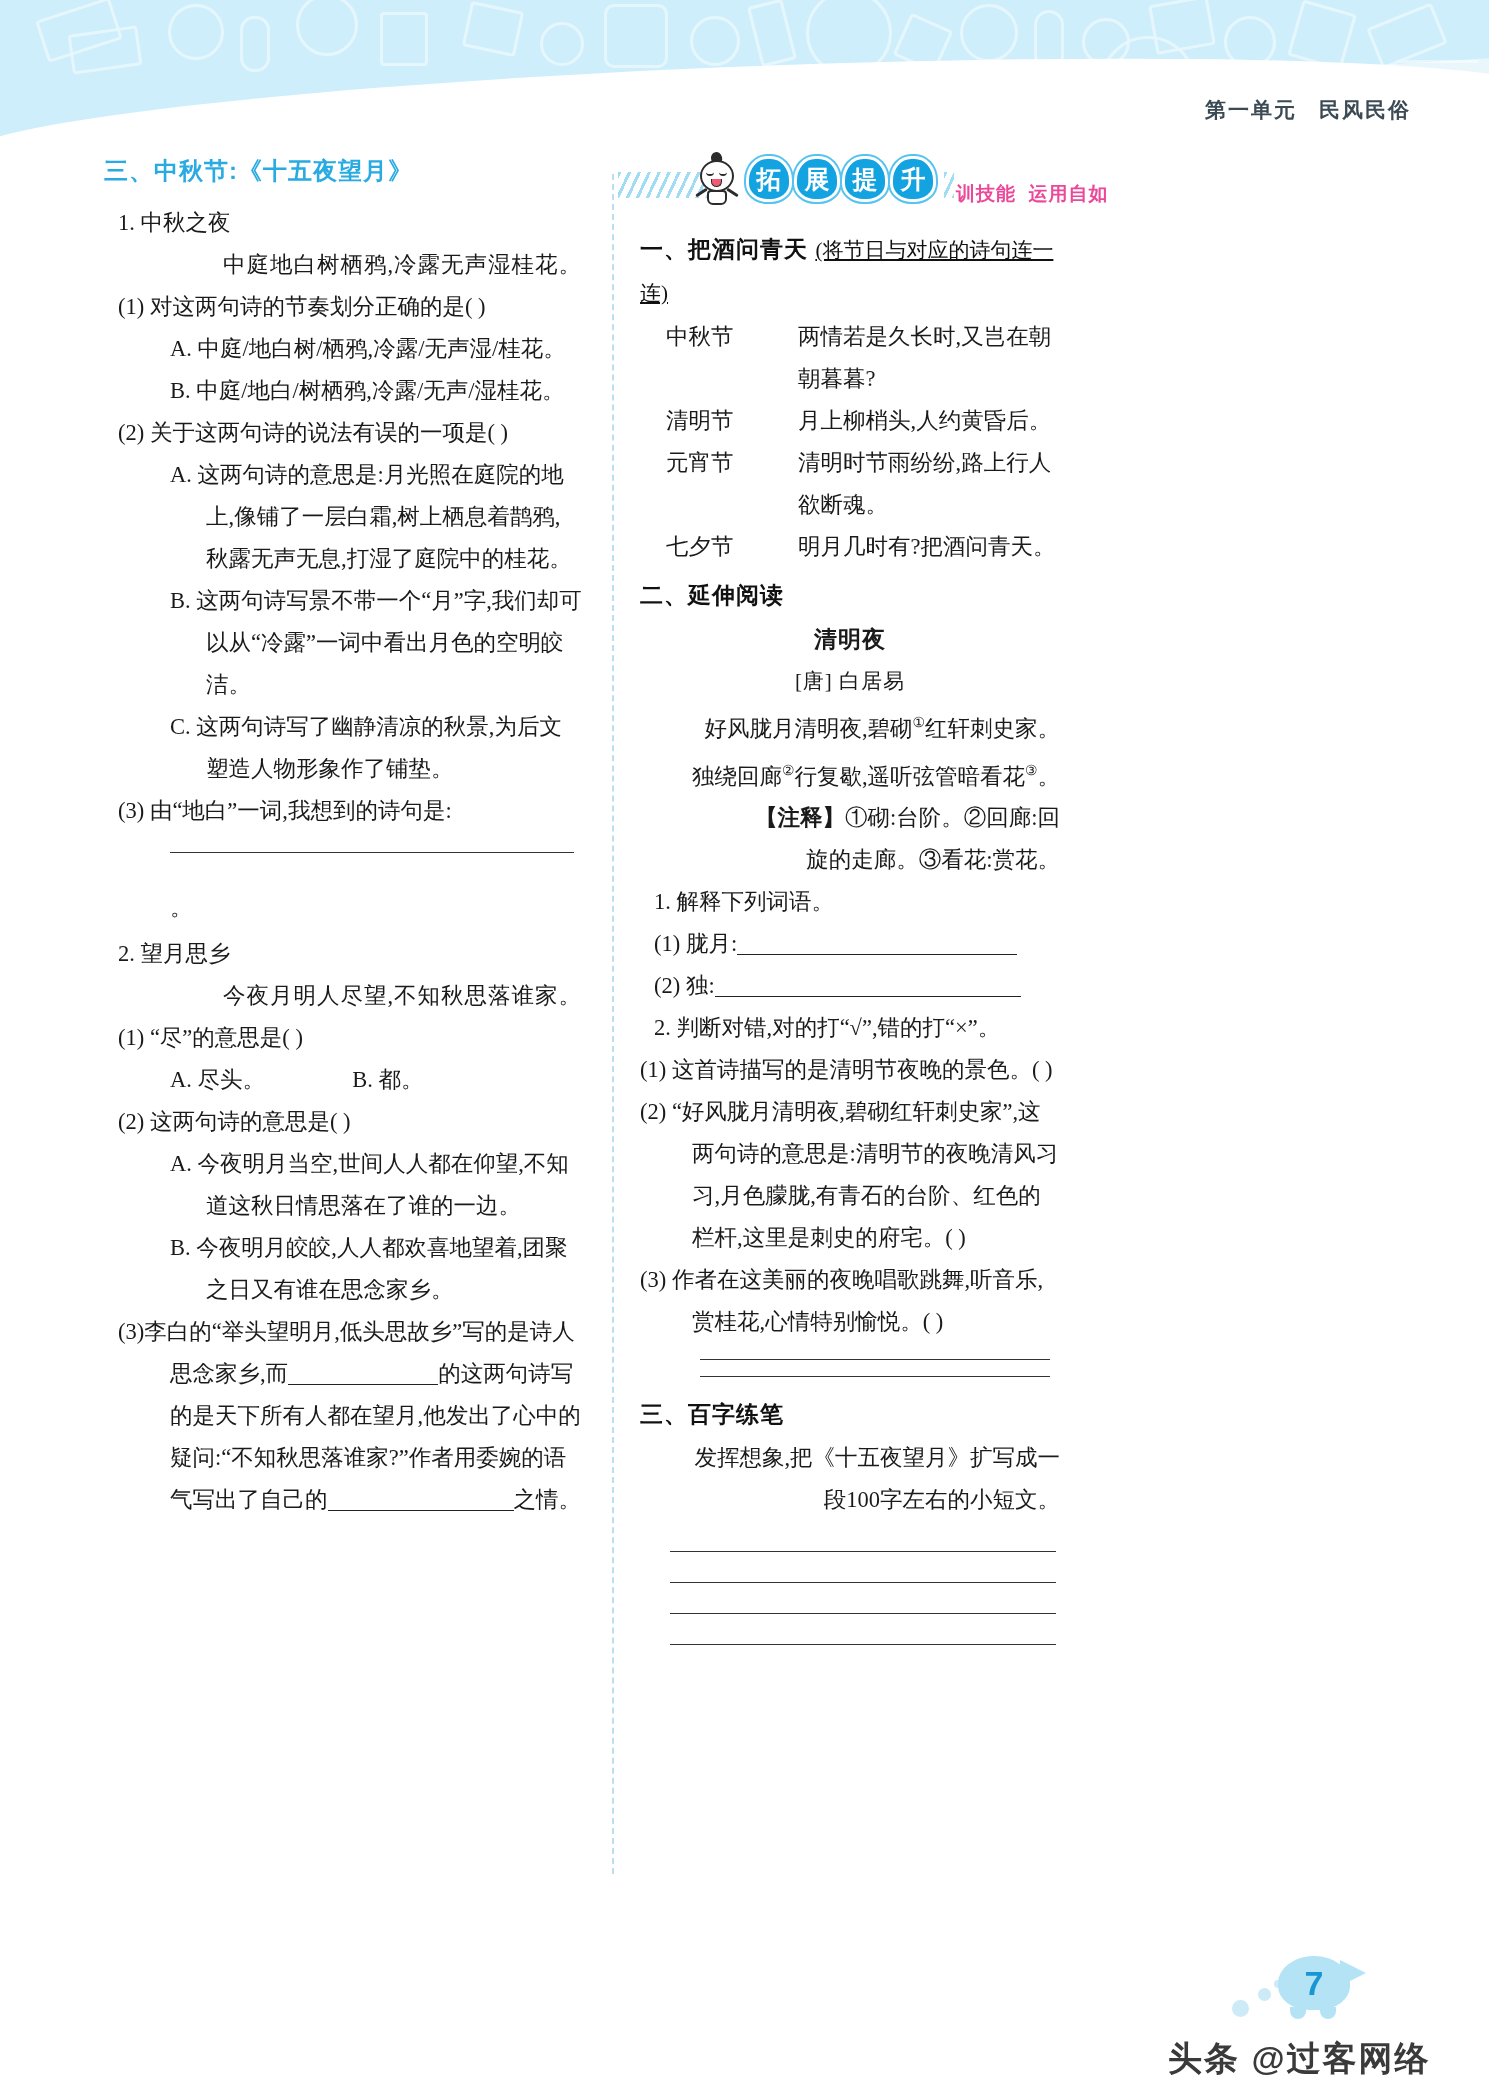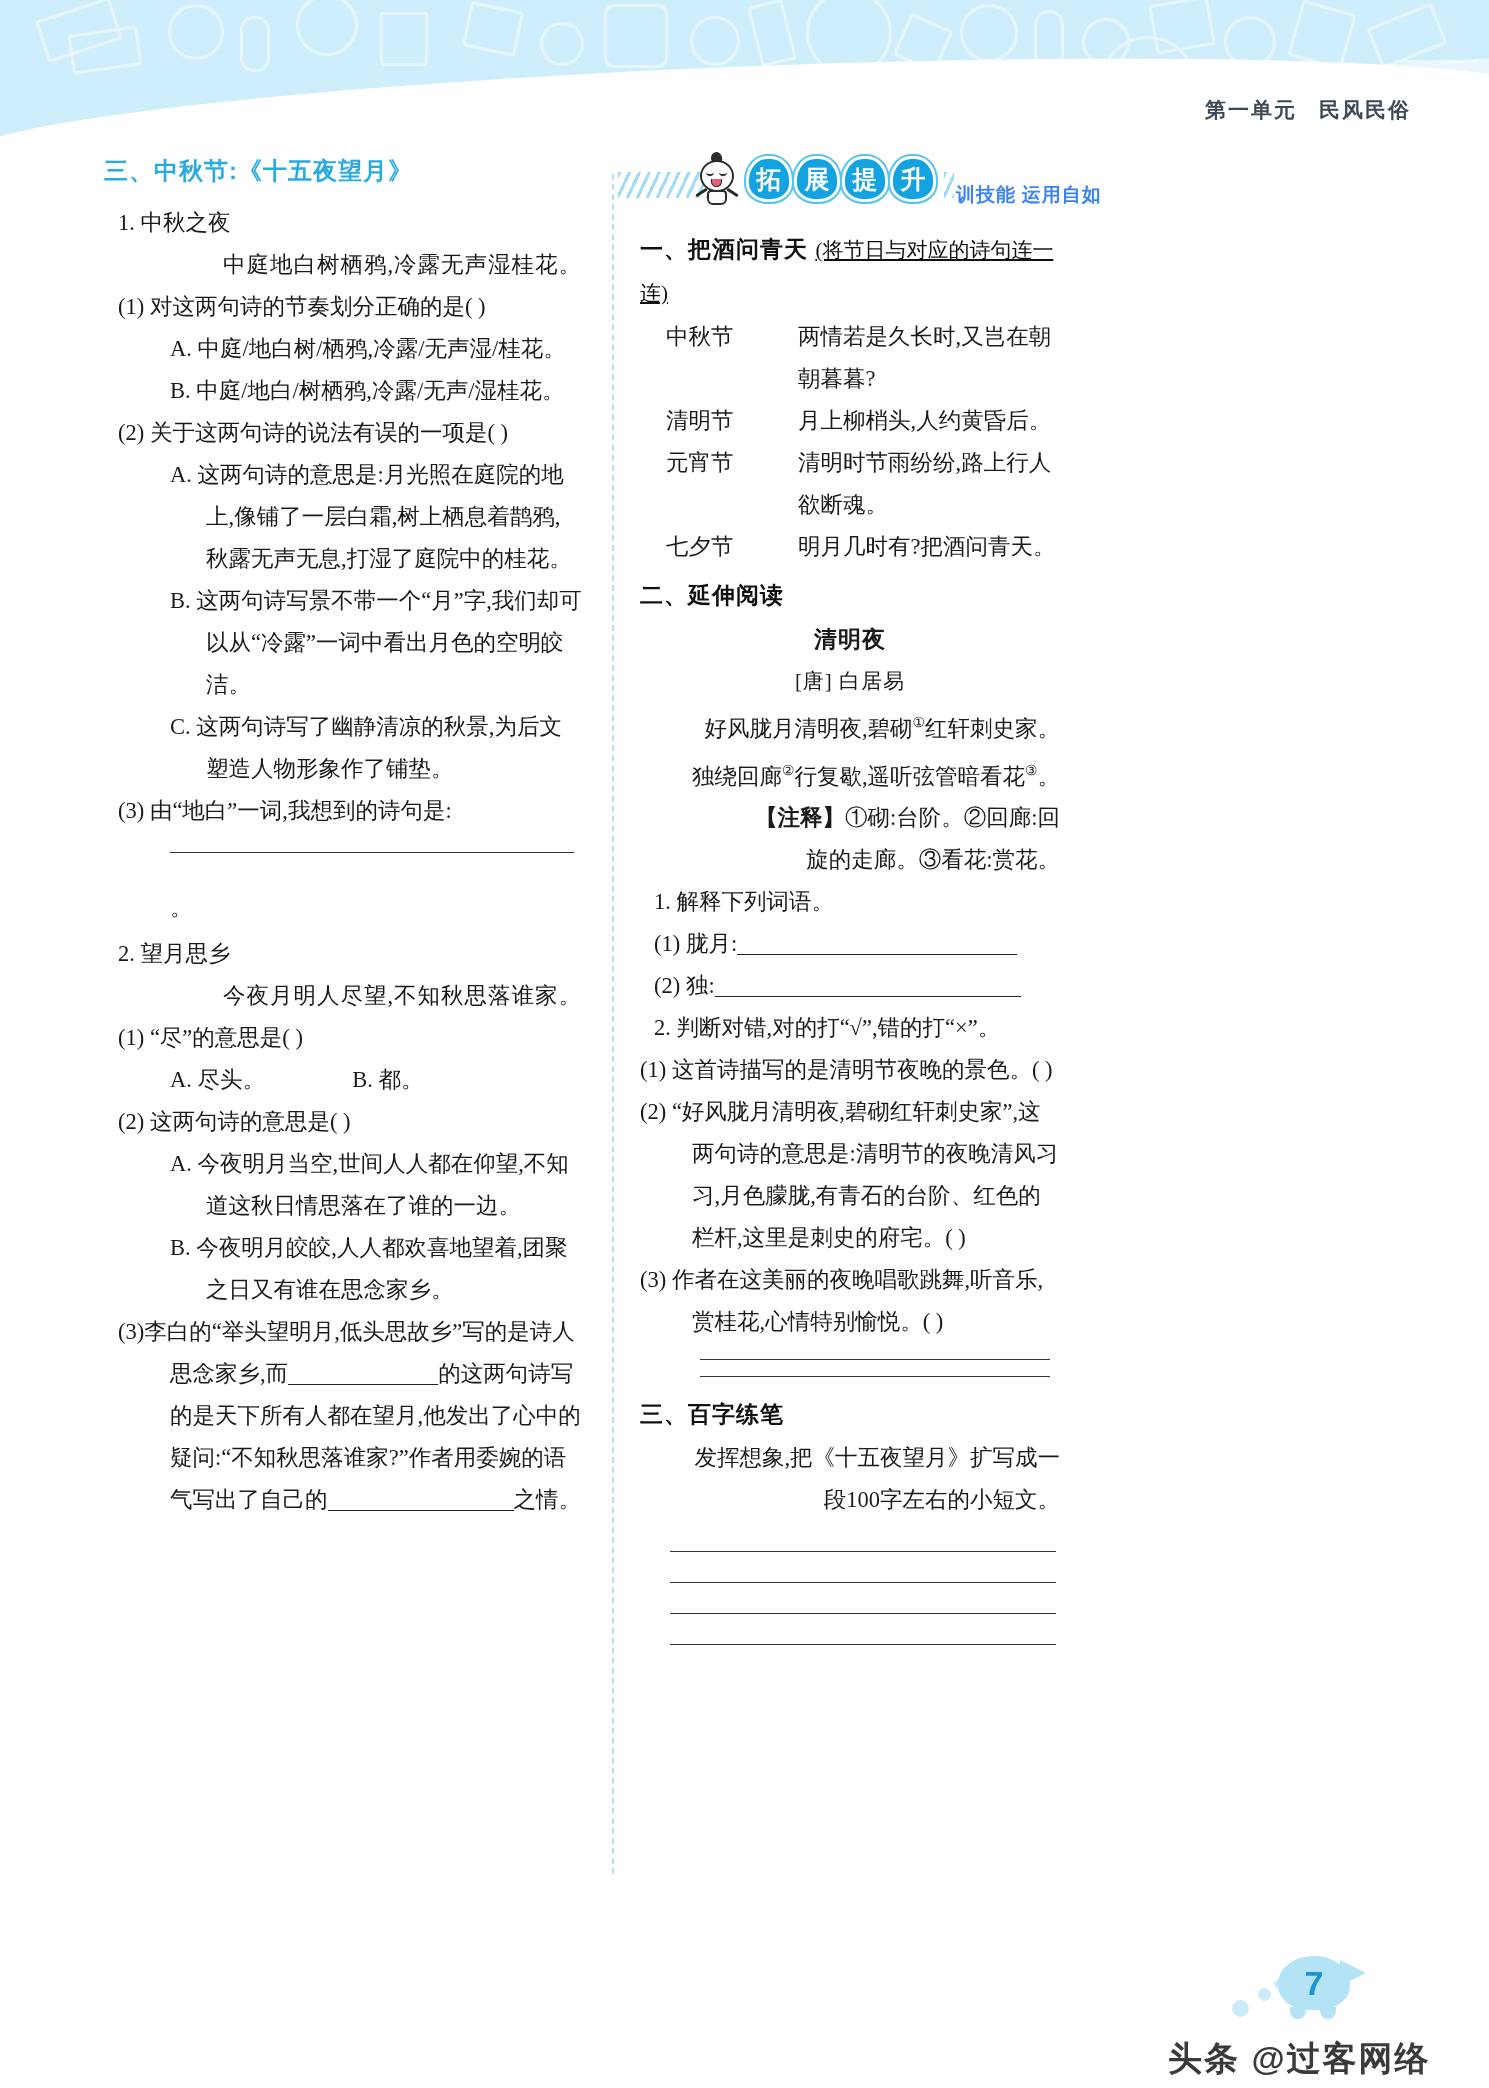--- a/index.html
+++ b/index.html
@@ -187,22 +187,22 @@
     border-radius: 46% 46% 46% 46% / 52% 52% 40% 40%;
     color: #ffffff;
     font-family: "Liberation Sans", sans-serif;
     font-weight: 700;
     font-size: 25px;
     display: flex; align-items: center; justify-content: center;
     line-height: 1;
   }
   .banner .sub {
     position: absolute; left: 336px; top: 22px;
-    font-family: Liberation Serif, serif;
-    font-weight: 700; font-size: 19px; color: #3b82f6;
+    font-family: Liberation Mono, monospace;
+    font-weight: 700; font-size: 19px; color: #ec4899;
     letter-spacing: 1px;
     background: #fff; padding: 2px 2px;
     white-space: nowrap;
   }
 
   
   .match-row { margin-left: 26px; display: flex; }
   .match-row .fest { width: 132px; }
   .match-row .line { flex: 1; }
 

